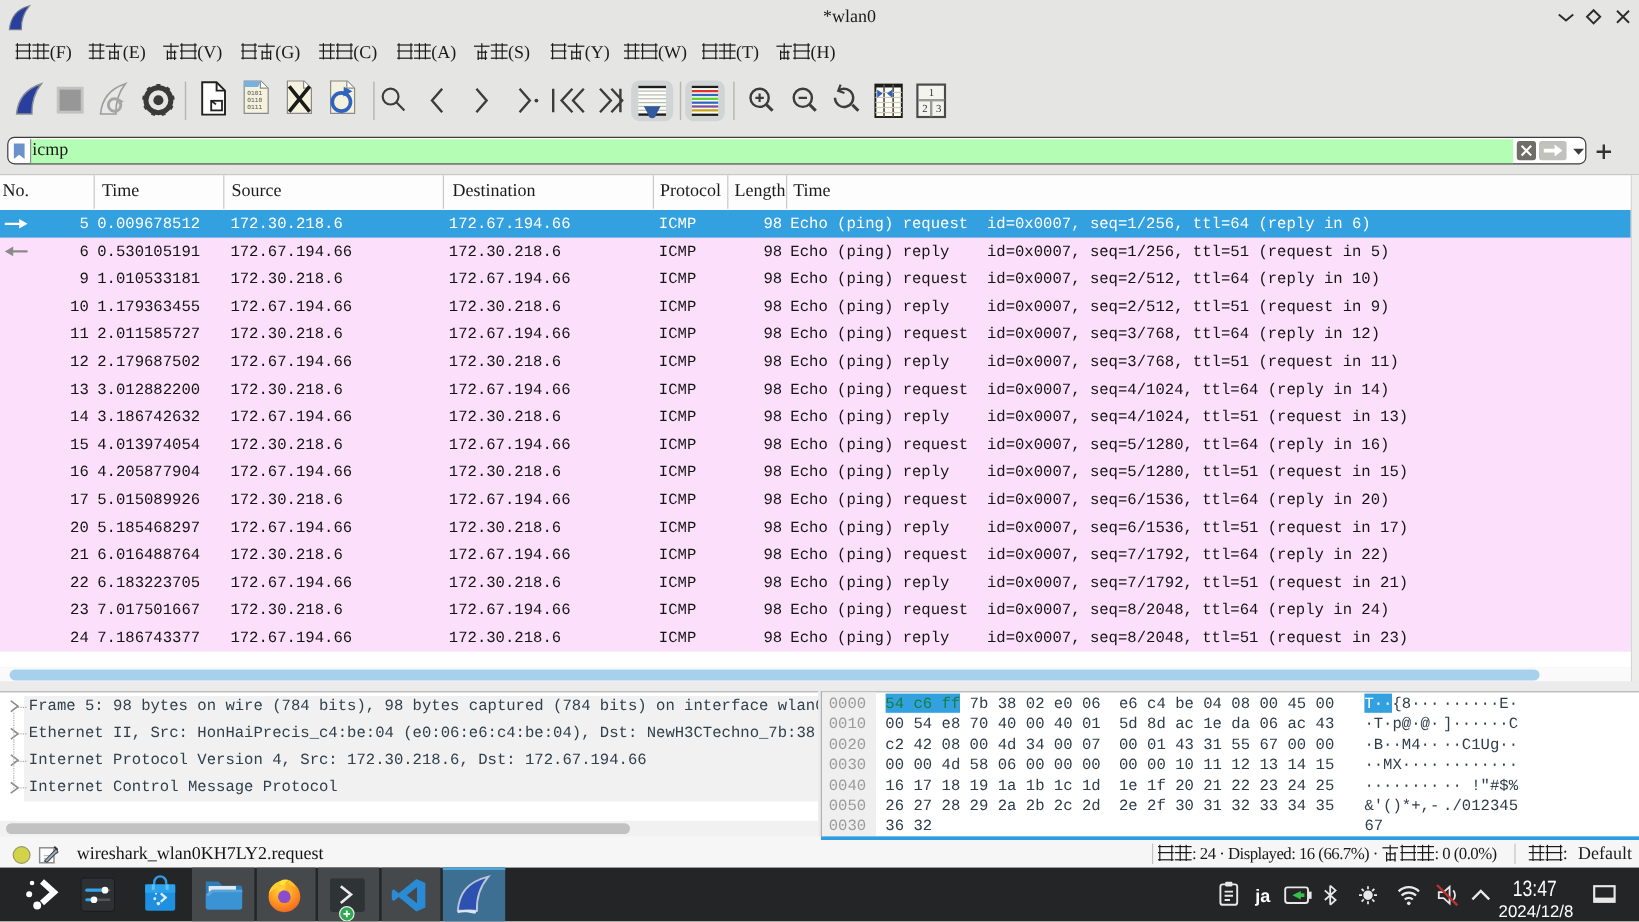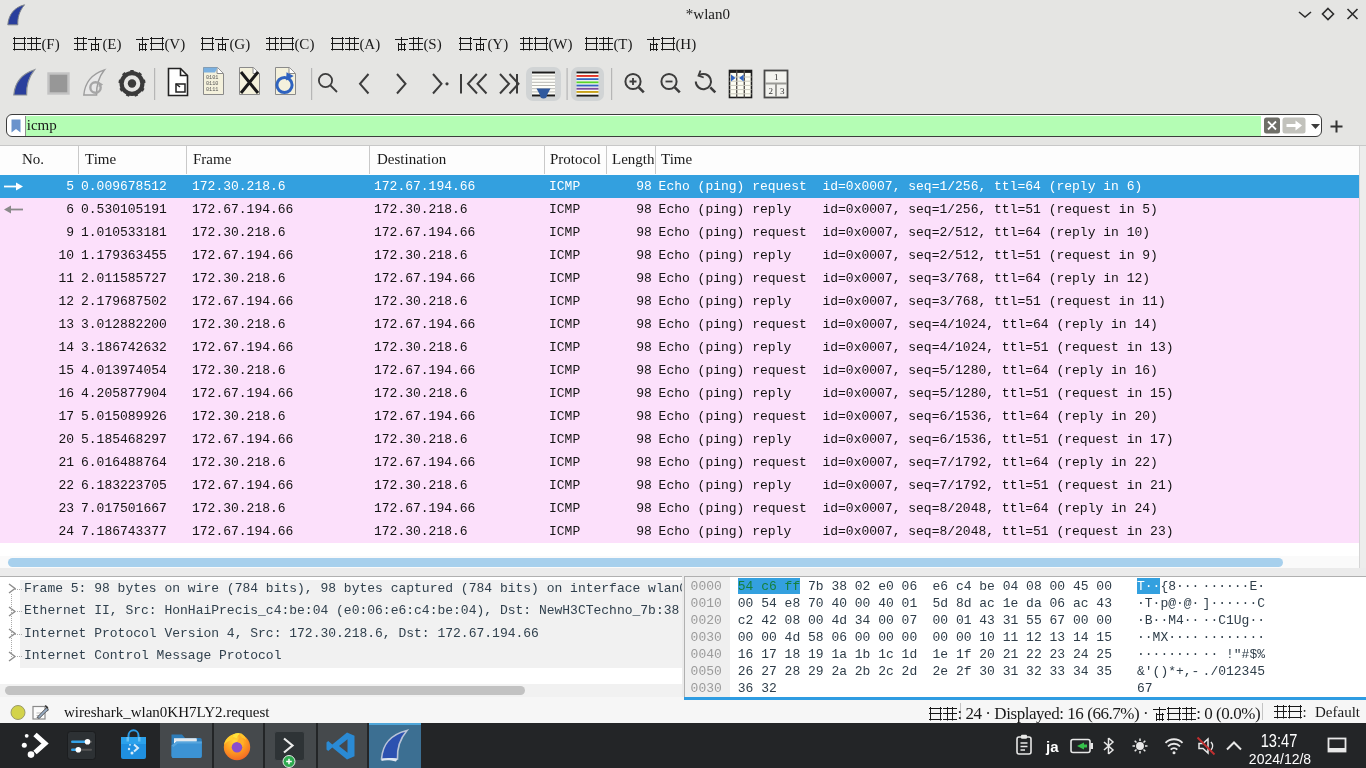--- a/index.html
+++ b/index.html
@@ -165,23 +165,23 @@
 <rect x="1" y="1.5" width="16" height="16" rx="2.5" fill="#6f6f68"></rect>
 <path d="M5 5.5 l8 8 M13 5.5 l-8 8" stroke="#fff" stroke-width="1.8"></path>
 <rect x="19.5" y="1.5" width="23" height="16" rx="2.5" fill="#c2c2bc"></rect>
 <path d="M23.5 9.5 h9 v-3.4 l6.5 5 -6.5 5 v-3.4 h-9 Z" fill="#fff" transform="translate(0,-1.6)"></path>
 <path d="M48 8 l4.5 5 4.5 -5 Z" fill="#3c3c3c"></path>
 </svg>
 <svg class="a" style="left:1330px;top:120px" width="13" height="13" viewBox="0 0 13 13">
     <path d="M6.5 0.5 v12 M0.5 6.5 h12" stroke="#333" stroke-width="2"></path>
   </svg>
 <div class="a" style="left:0;top:145px;width:1366px;height:30px;background:#fdfdfd;border-top:1px solid #c8c8c8"></div>
-<div class="a ser" style="left:22px;top:151px;text-align:center;">No.</div>
+<div class="a ser" style="left:2px;top:151px;text-align:center;">No.</div>
 <div class="a ser" style="left:85px;top:151px;">Time</div>
-<div class="a ser" style="left:193px;top:151px;">Frame</div>
+<div class="a ser" style="left:193px;top:151px;">Source</div>
 <div class="a ser" style="left:377px;top:151px;">Destination</div>
 <div class="a ser" style="left:550px;top:151px;">Protocol</div>
 <div class="a ser" style="left:612px;top:151px;width:42px;overflow:hidden;">Length</div>
 <div class="a ser" style="left:661px;top:151px;">Time</div>
 <div class="a" style="left:77.5px;top:146px;width:1px;height:28px;background:#c9c9c9"></div>
 <div class="a" style="left:186px;top:146px;width:1px;height:28px;background:#c9c9c9"></div>
 <div class="a" style="left:369px;top:146px;width:1px;height:28px;background:#c9c9c9"></div>
 <div class="a" style="left:543.5px;top:146px;width:1px;height:28px;background:#c9c9c9"></div>
 <div class="a" style="left:605.5px;top:146px;width:1px;height:28px;background:#c9c9c9"></div>
 <div class="a" style="left:654.5px;top:146px;width:1px;height:28px;background:#c9c9c9"></div>
@@ -263,21 +263,21 @@
   </svg>
 <svg class="a" style="left:32px;top:704px" width="17" height="16" viewBox="0 0 17 16">
 <rect x="1" y="2.5" width="12" height="12.5" fill="#fcfcfc" stroke="#8a8a8a" stroke-width="1.2"></rect>
 <path d="M4.5 9 h5 M4.5 11.5 h5" stroke="#b9b9b9" stroke-width="1"></path>
 <path d="M5 13.5 L13 5.2 L15.3 3 l1 3.2 -2 1.2 -7 7 Z" fill="#9bb0c8" stroke="#444" stroke-width="0.9"></path>
 <path d="M13.2 1.5 l2.6 2.6" stroke="#333" stroke-width="1.6"></path>
 </svg>
 <div class="a ser" style="left:64px;top:704px;color:#141414">wireshark_wlan0KH7LY2.request</div>
 <div class="a" style="left:960px;top:703px;width:1px;height:17px;background:#c4c4c4"></div>
 <div class="a" style="left:1262px;top:703px;width:1px;height:17px;background:#c4c4c4"></div>
-<div class="a ser" style="left:928px;top:704px;font-size:17px;letter-spacing:-0.45px;white-space:nowrap"><span class="k"></span><span class="k2"></span>: 24 · Displayed: 16 (66.7%) · <span class="k3"></span><span class="k"></span><span class="k2"></span>: 0 (0.0%)</div>
+<div class="a ser" style="left:964px;top:704px;font-size:14px;letter-spacing:-0.45px;white-space:nowrap"><span class="k"></span><span class="k2"></span>: 24 · Displayed: 16 (66.7%) · <span class="k3"></span><span class="k"></span><span class="k2"></span>: 0 (0.0%)</div>
 <div class="a ser" style="left:1273px;top:704px"><span class="k2"></span><span class="k"></span>:</div>
 <div class="a ser" style="left:1315px;top:704px">Default</div>
 <div class="a" style="left:0;top:723px;width:1366px;height:45px;background:#232527"></div>
 <div class="a" style="left:160px;top:723px;width:51.5px;height:45px;background:#45494c"></div>
 <div class="a" style="left:213.5px;top:723px;width:49.5px;height:45px;background:#45494c"></div>
 <div class="a" style="left:265px;top:723px;width:50.5px;height:45px;background:#45494c"></div>
 <div class="a" style="left:317.5px;top:723px;width:49.5px;height:45px;background:#45494c"></div>
 <div class="a" style="left:369px;top:723px;width:51.5px;height:45px;background:#3c6f92;border-top:2.5px solid #4fa6d9"></div>
 <svg class="a" style="left:18px;top:730px" width="34" height="30" viewBox="0 0 34 30">
 <path d="M17 4.5 l10 9 -10 9" fill="none" stroke="#fff" stroke-width="5"></path>

